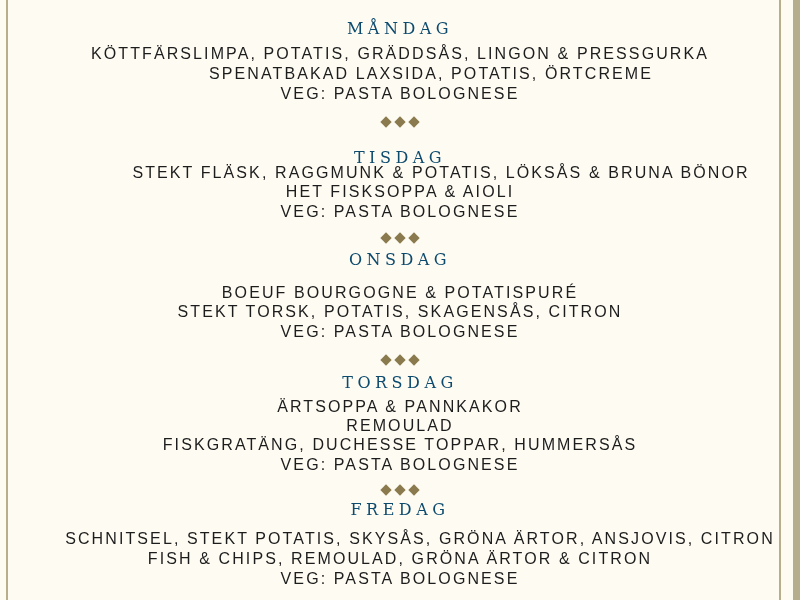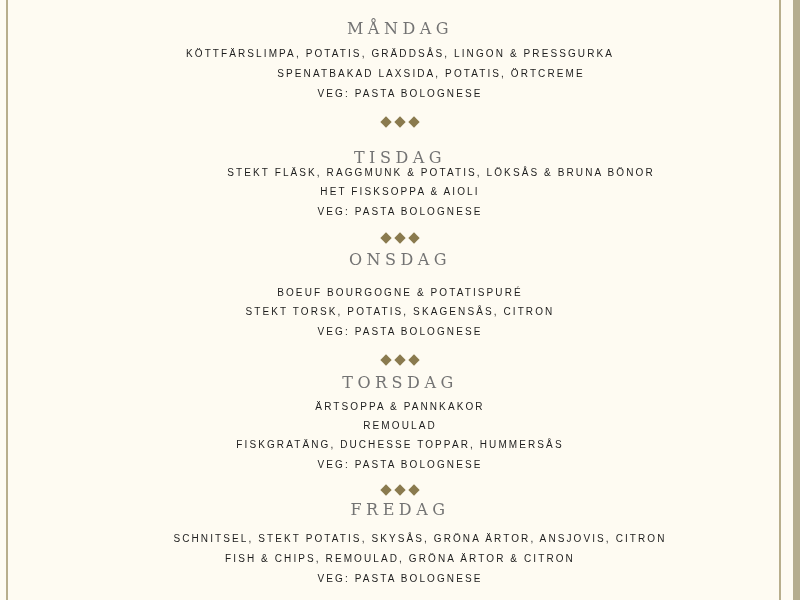--- a/index.html
+++ b/index.html
@@ -41,30 +41,30 @@
       background: #b5ad8e;
     }
     .day-heading {
       position: absolute;
       left: 0;
       width: 800px;
       text-align: center;
       font-family: "DejaVu Serif", serif;
       font-size: 16px;
       letter-spacing: 4.5px;
-      color: #737373;
+      color: #0c4a6e;
       line-height: 20px;
     }
     .dish {
       position: absolute;
       left: 0;
       width: 800px;
       text-align: center;
       font-family: "Liberation Sans", sans-serif;
-      font-size: 10px;
+      font-size: 16px;
       letter-spacing: 2.1px;
       color: #1d1d1d;
       line-height: 18px;
       white-space: nowrap;
     }
     .divider {
       position: absolute;
       left: 0;
       width: 800px;
       text-align: center;

